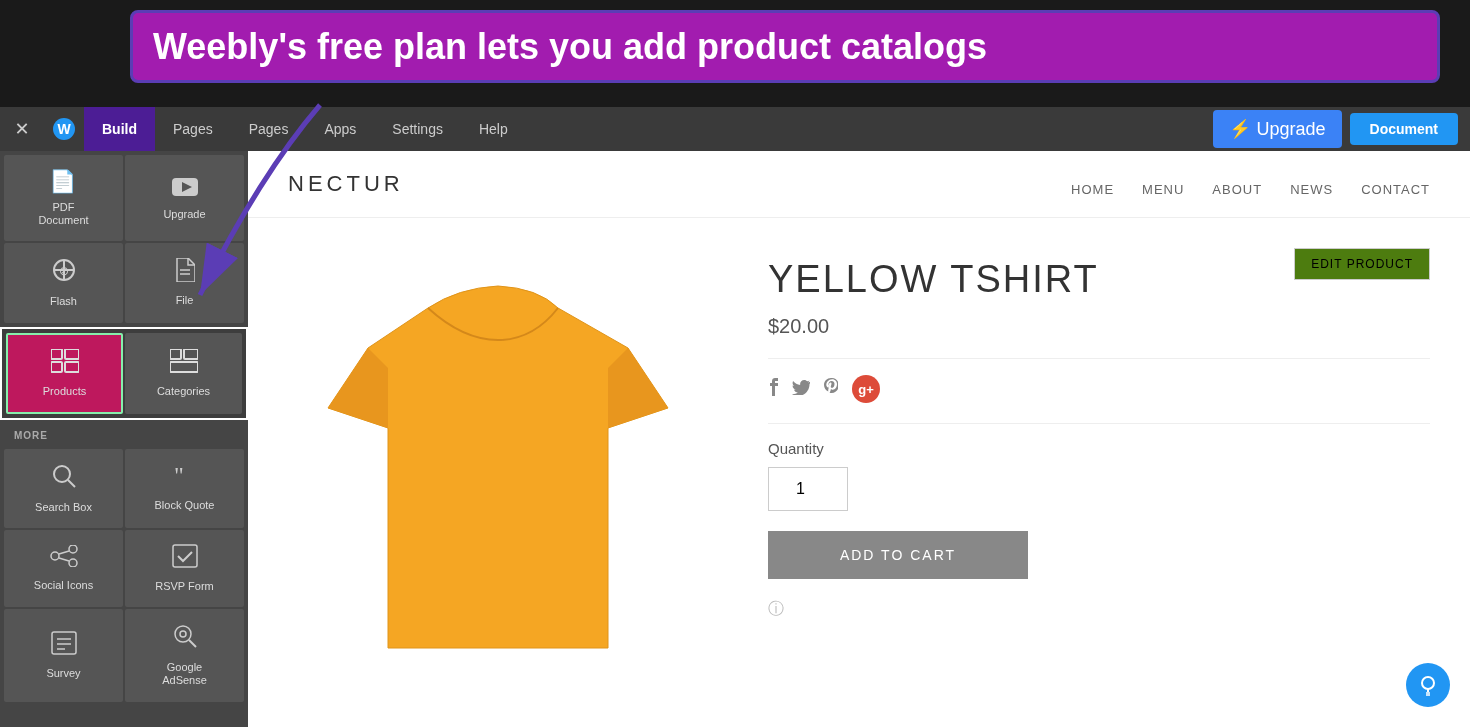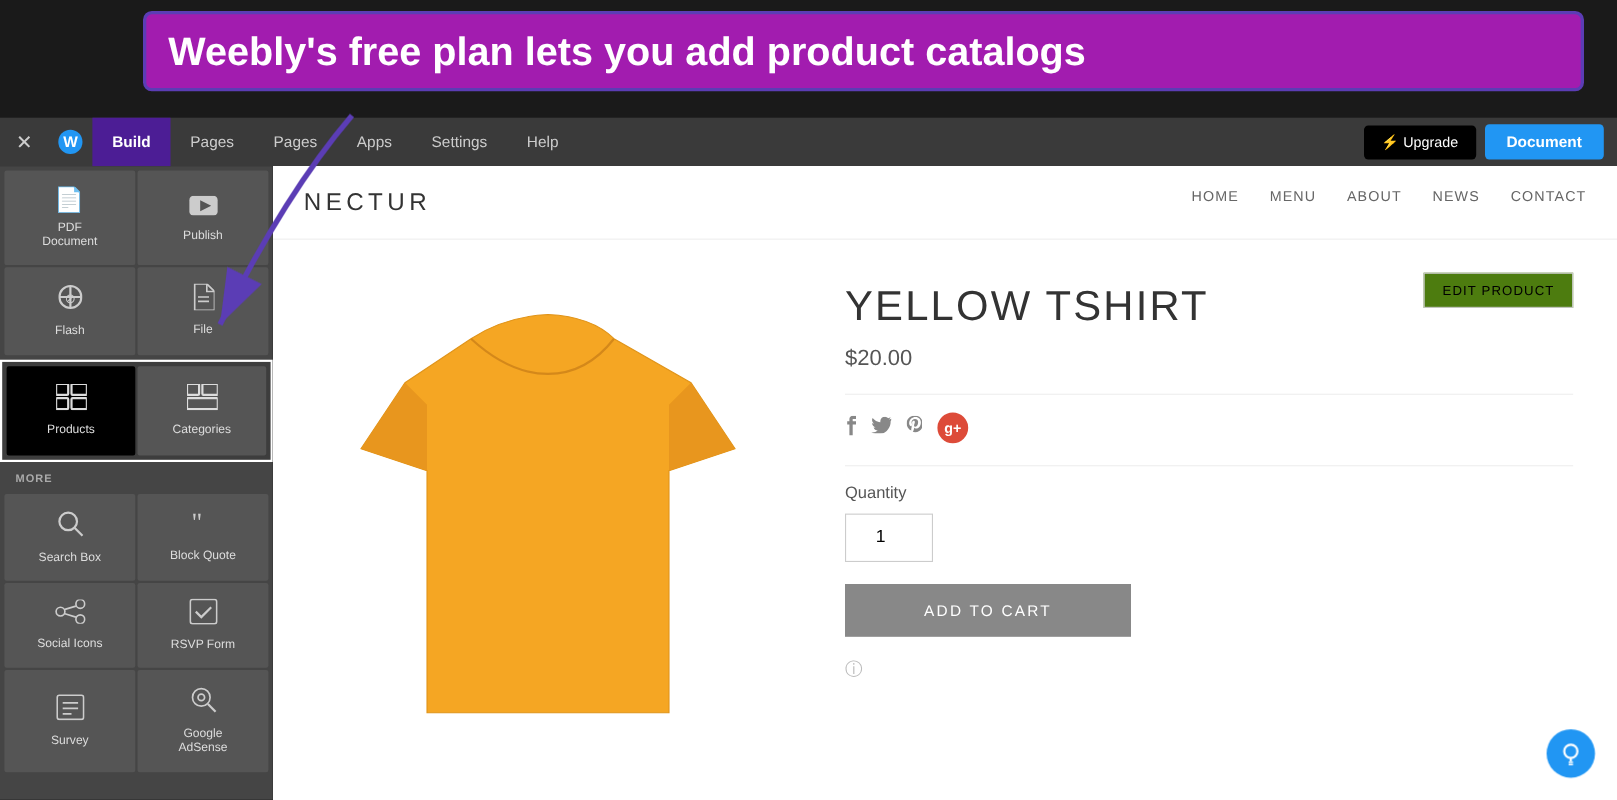--- a/index.html
+++ b/index.html
@@ -83,26 +83,26 @@
       color: white;
       font-weight: bold;
     }
     .nav-right {
       display: flex;
       align-items: center;
       gap: 8px;
       padding-right: 12px;
     }
     .upgrade-btn {
-      background: #000000;
+      background: #3b82f6;
       color: white;
       border: none;
       padding: 8px 16px;
       border-radius: 4px;
-      font-size: 13px;
+      font-size: 18px;
       cursor: pointer;
       display: flex;
       align-items: center;
       gap: 4px;
     }
     .publish-btn {
       background: #2196f3;
       color: white;
       border: none;
       padding: 8px 20px;
@@ -142,22 +142,22 @@
       display: flex;
       flex-direction: column;
       align-items: center;
       justify-content: center;
       padding: 14px 8px;
       cursor: pointer;
       border-radius: 2px;
       min-height: 72px;
     }
     .sidebar-item.highlight {
-      background: #000000;
-      border: 2px solid #000000;
+      background: #be185d;
+      border: 2px solid #86efac;
       justify-content: flex-end;
     }
     .sidebar-item .icon {
       font-size: 22px;
       color: #ddd;
       margin-bottom: 6px;
     }
     .sidebar-item .label {
       color: #ddd;
       font-size: 11px;
@@ -172,23 +172,23 @@
       left: 248px;
       right: 0;
       bottom: 0;
       background: white;
       overflow-y: auto;
     }
 
     
     .site-header {
       display: flex;
-      align-items: flex-start;
+      align-items: flex-end;
       justify-content: space-between;
-      padding: 20px 28px;
+      padding: 20px 40px;
       border-bottom: 1px solid #eee;
     }
     .site-logo {
       font-size: 22px;
       letter-spacing: 4px;
       color: #333;
       font-weight: normal;
     }
     .site-nav {
       display: flex;
@@ -378,21 +378,21 @@
       <span class="icon">📄</span>
       <span class="label">PDF<br>Document</span>
     </div>
     <div class="sidebar-item">
       <span class="icon">
         <svg width="26" height="18" viewBox="0 0 26 18">
           <rect width="26" height="18" rx="4" fill="#ccc"></rect>
           <polygon points="10,4 10,14 20,9" fill="#555"></polygon>
         </svg>
       </span>
-      <span class="label">Publish</span>
+      <span class="label">Upgrade</span>
     </div>
     <div class="sidebar-item">
       <span class="icon">
         <svg width="22" height="26" viewBox="0 0 22 26">
           <circle cx="11" cy="13" r="10" fill="none" stroke="#ccc" stroke-width="2"></circle>
           <line x1="11" y1="3" x2="11" y2="23" stroke="#ccc" stroke-width="2"></line>
           <line x1="1" y1="13" x2="21" y2="13" stroke="#ccc" stroke-width="2"></line>
           <text x="11" y="18" text-anchor="middle" fill="#ccc" font-size="12">⊘</text>
         </svg>
       </span>

